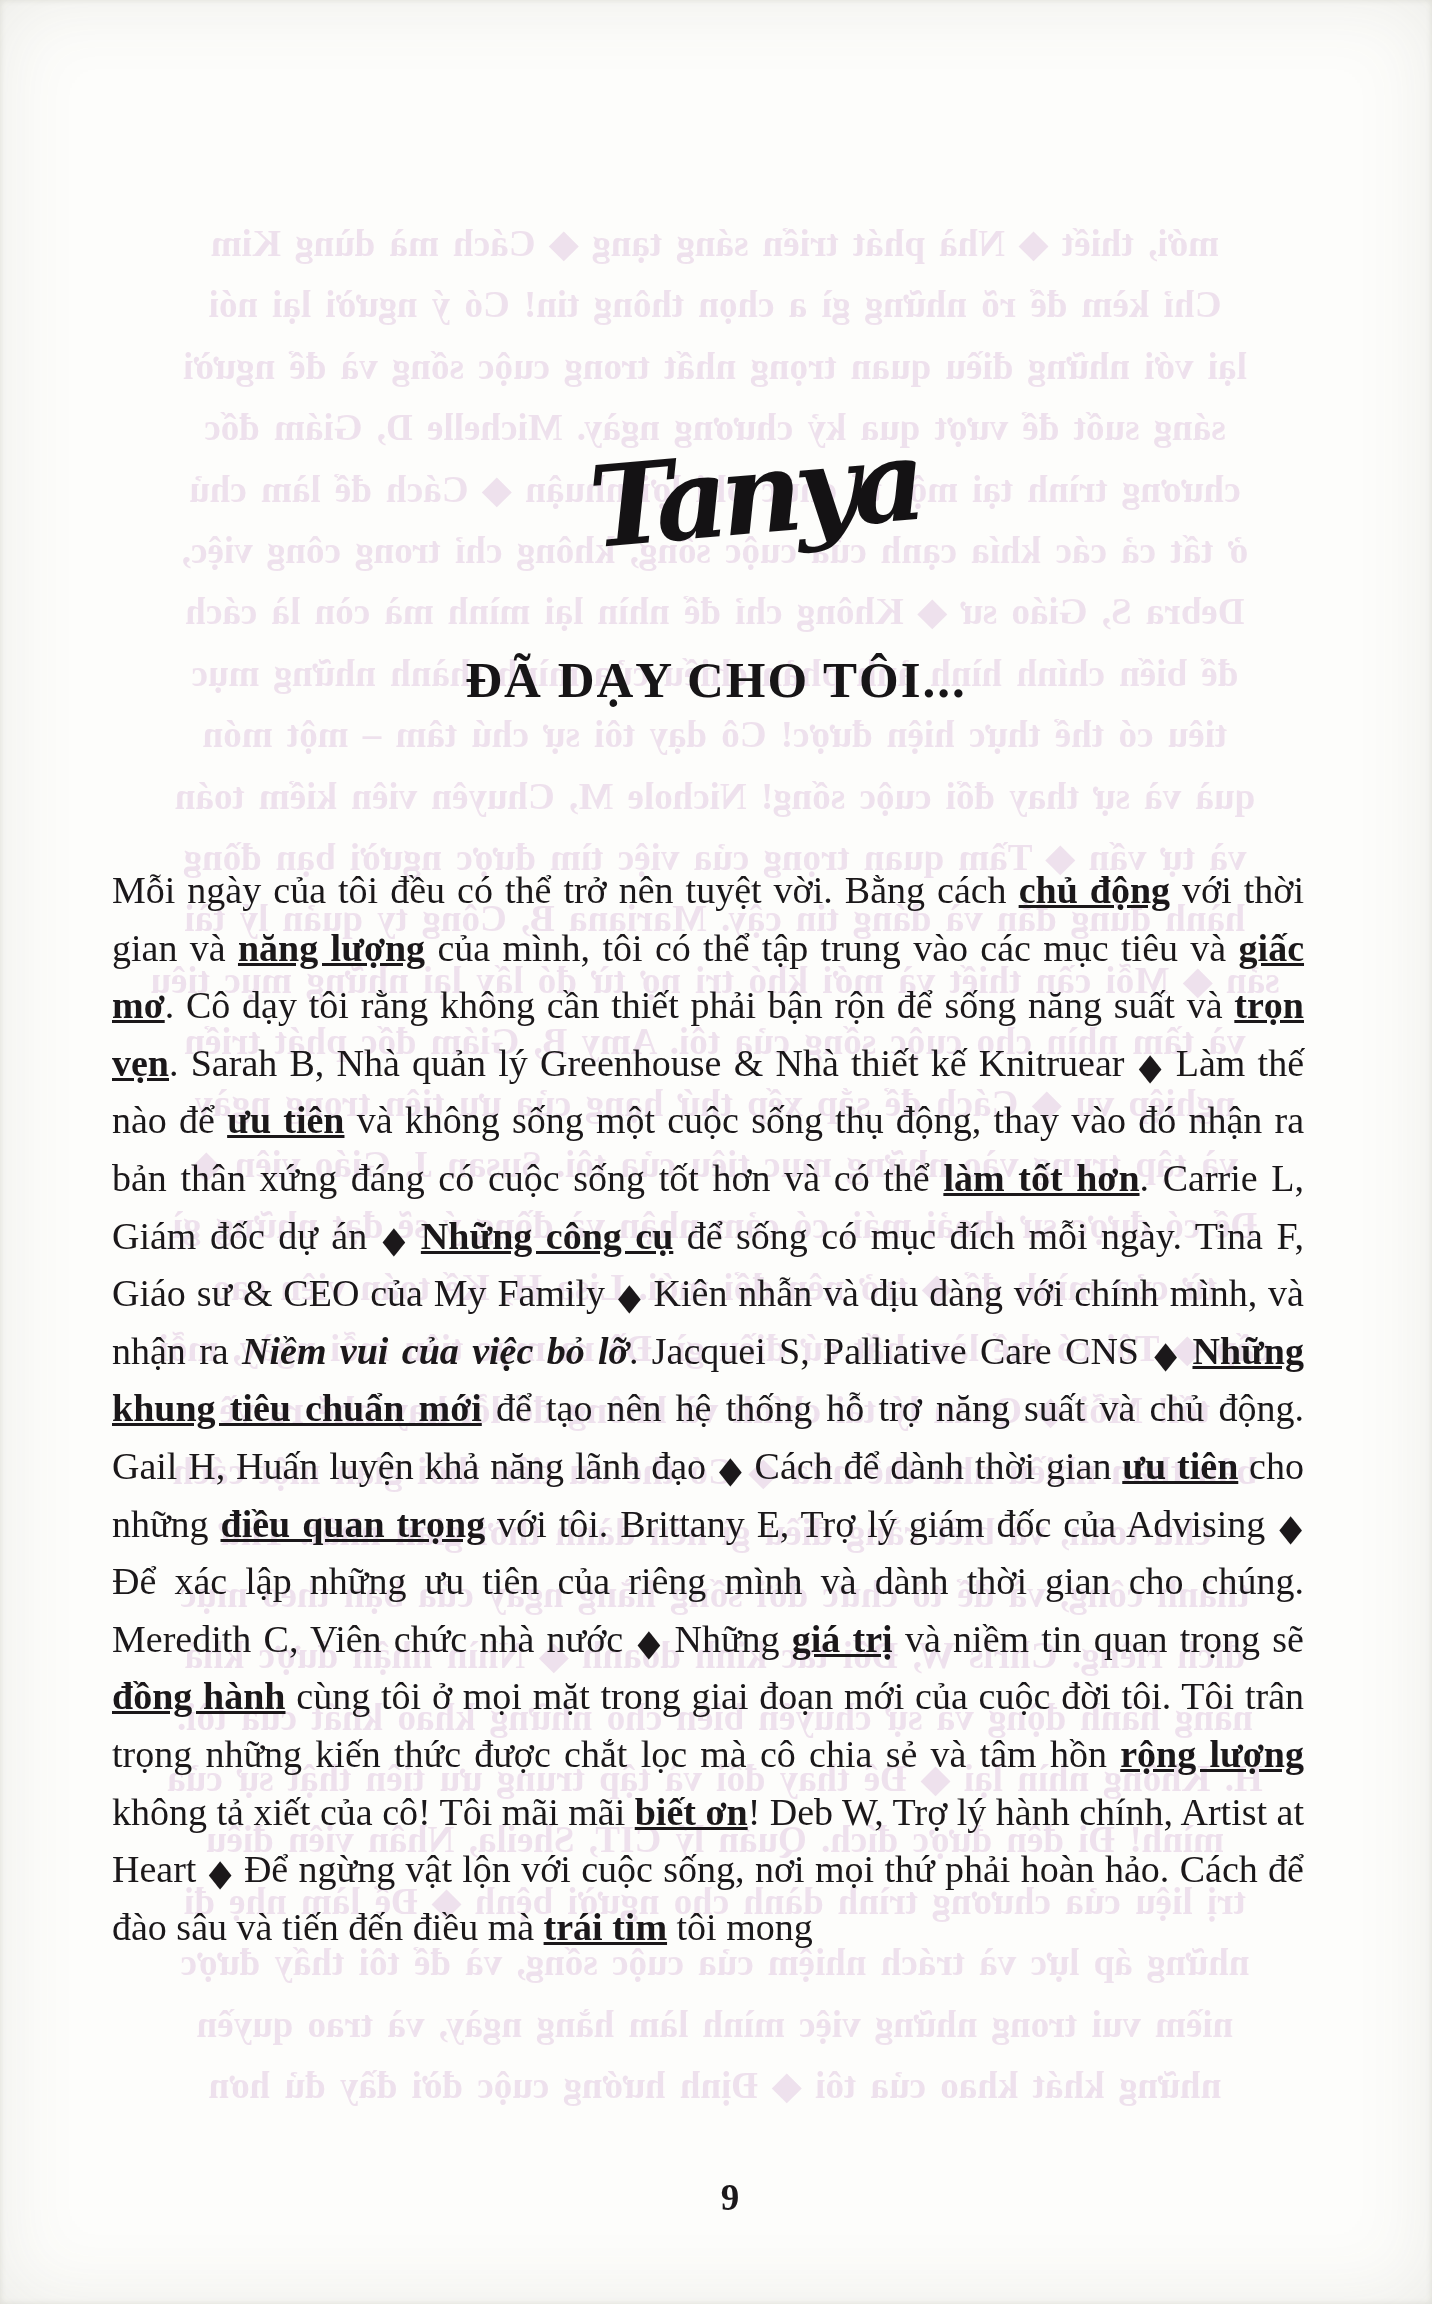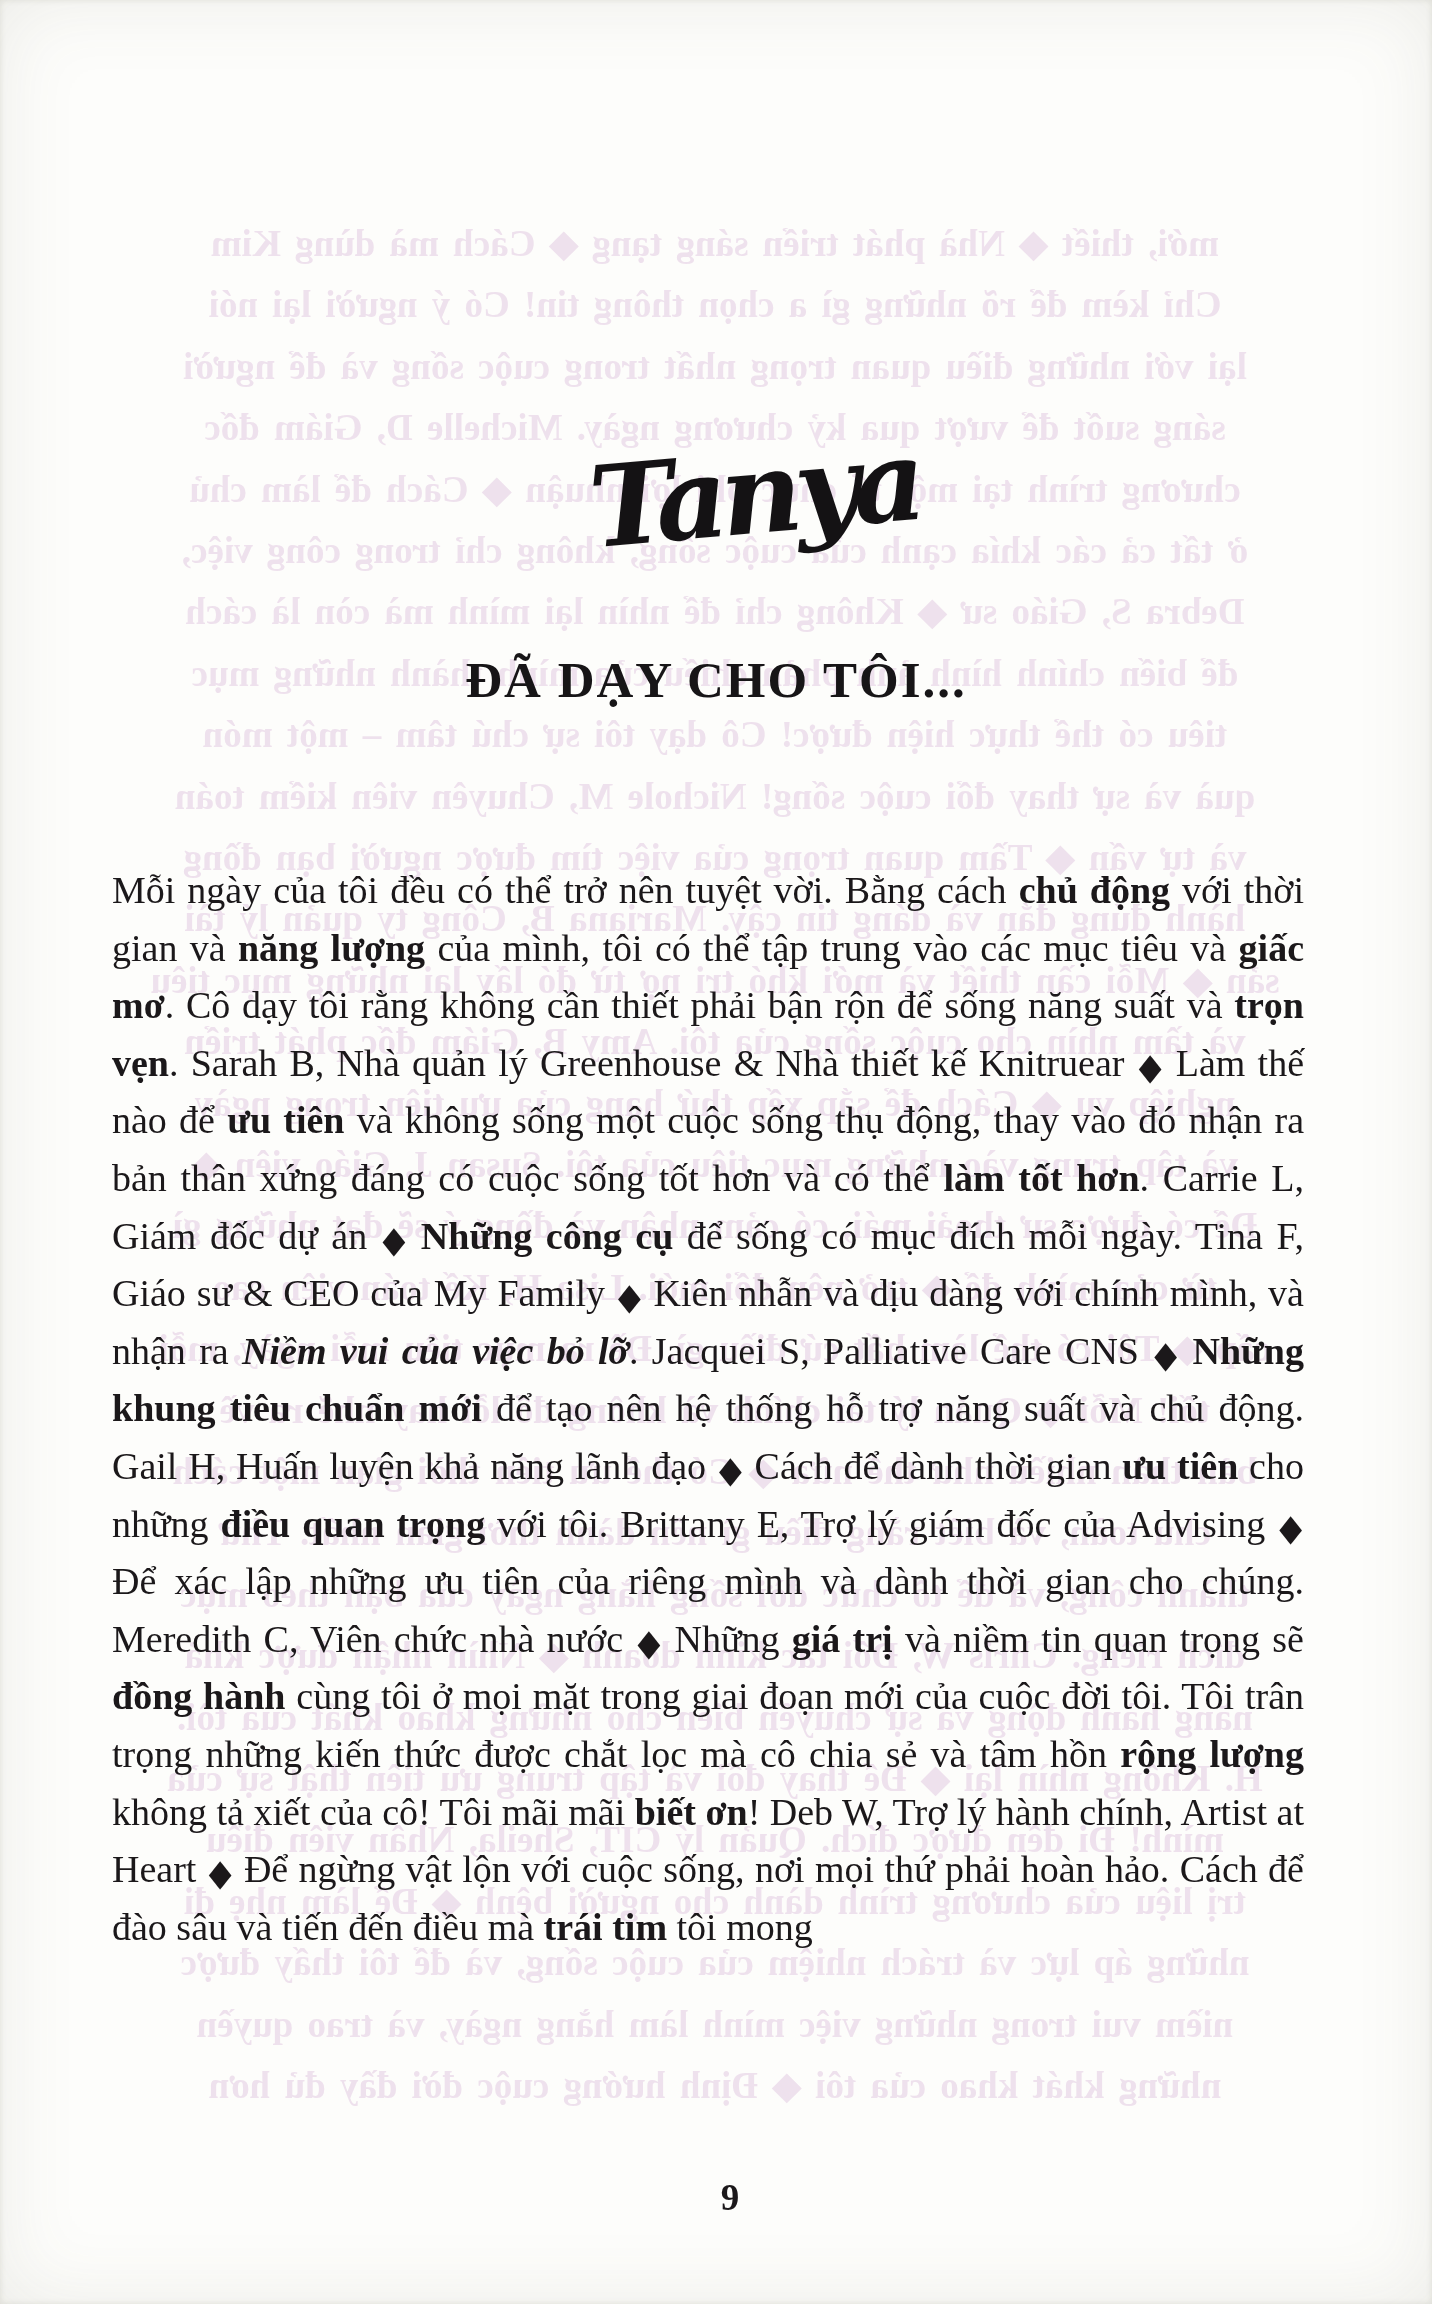--- a/index.html
+++ b/index.html
@@ -40,21 +40,21 @@
     color:#171517;
     margin-top:39px;
   }
   
   .body-par{
     position:absolute;left:112px;top:862px;width:1192px;
     font-size:38px;line-height:57.6px;
     text-align:justify;
     color:#1b181a;
   }
-  .body-par .b{font-weight:700;}
+  .body-par .b{font-weight:700;text-decoration:underline;}
   .body-par .i{font-style:italic;font-weight:bold;}
   .body-par .bullet{
     font-family:"DejaVu Sans", sans-serif;
     display:inline-block;transform:scaleY(1.25);
     font-size:.78em;line-height:1;
     padding:0 2px;
   }
   
   .pagenum{
     position:absolute;left:0;top:2176px;width:100%;

